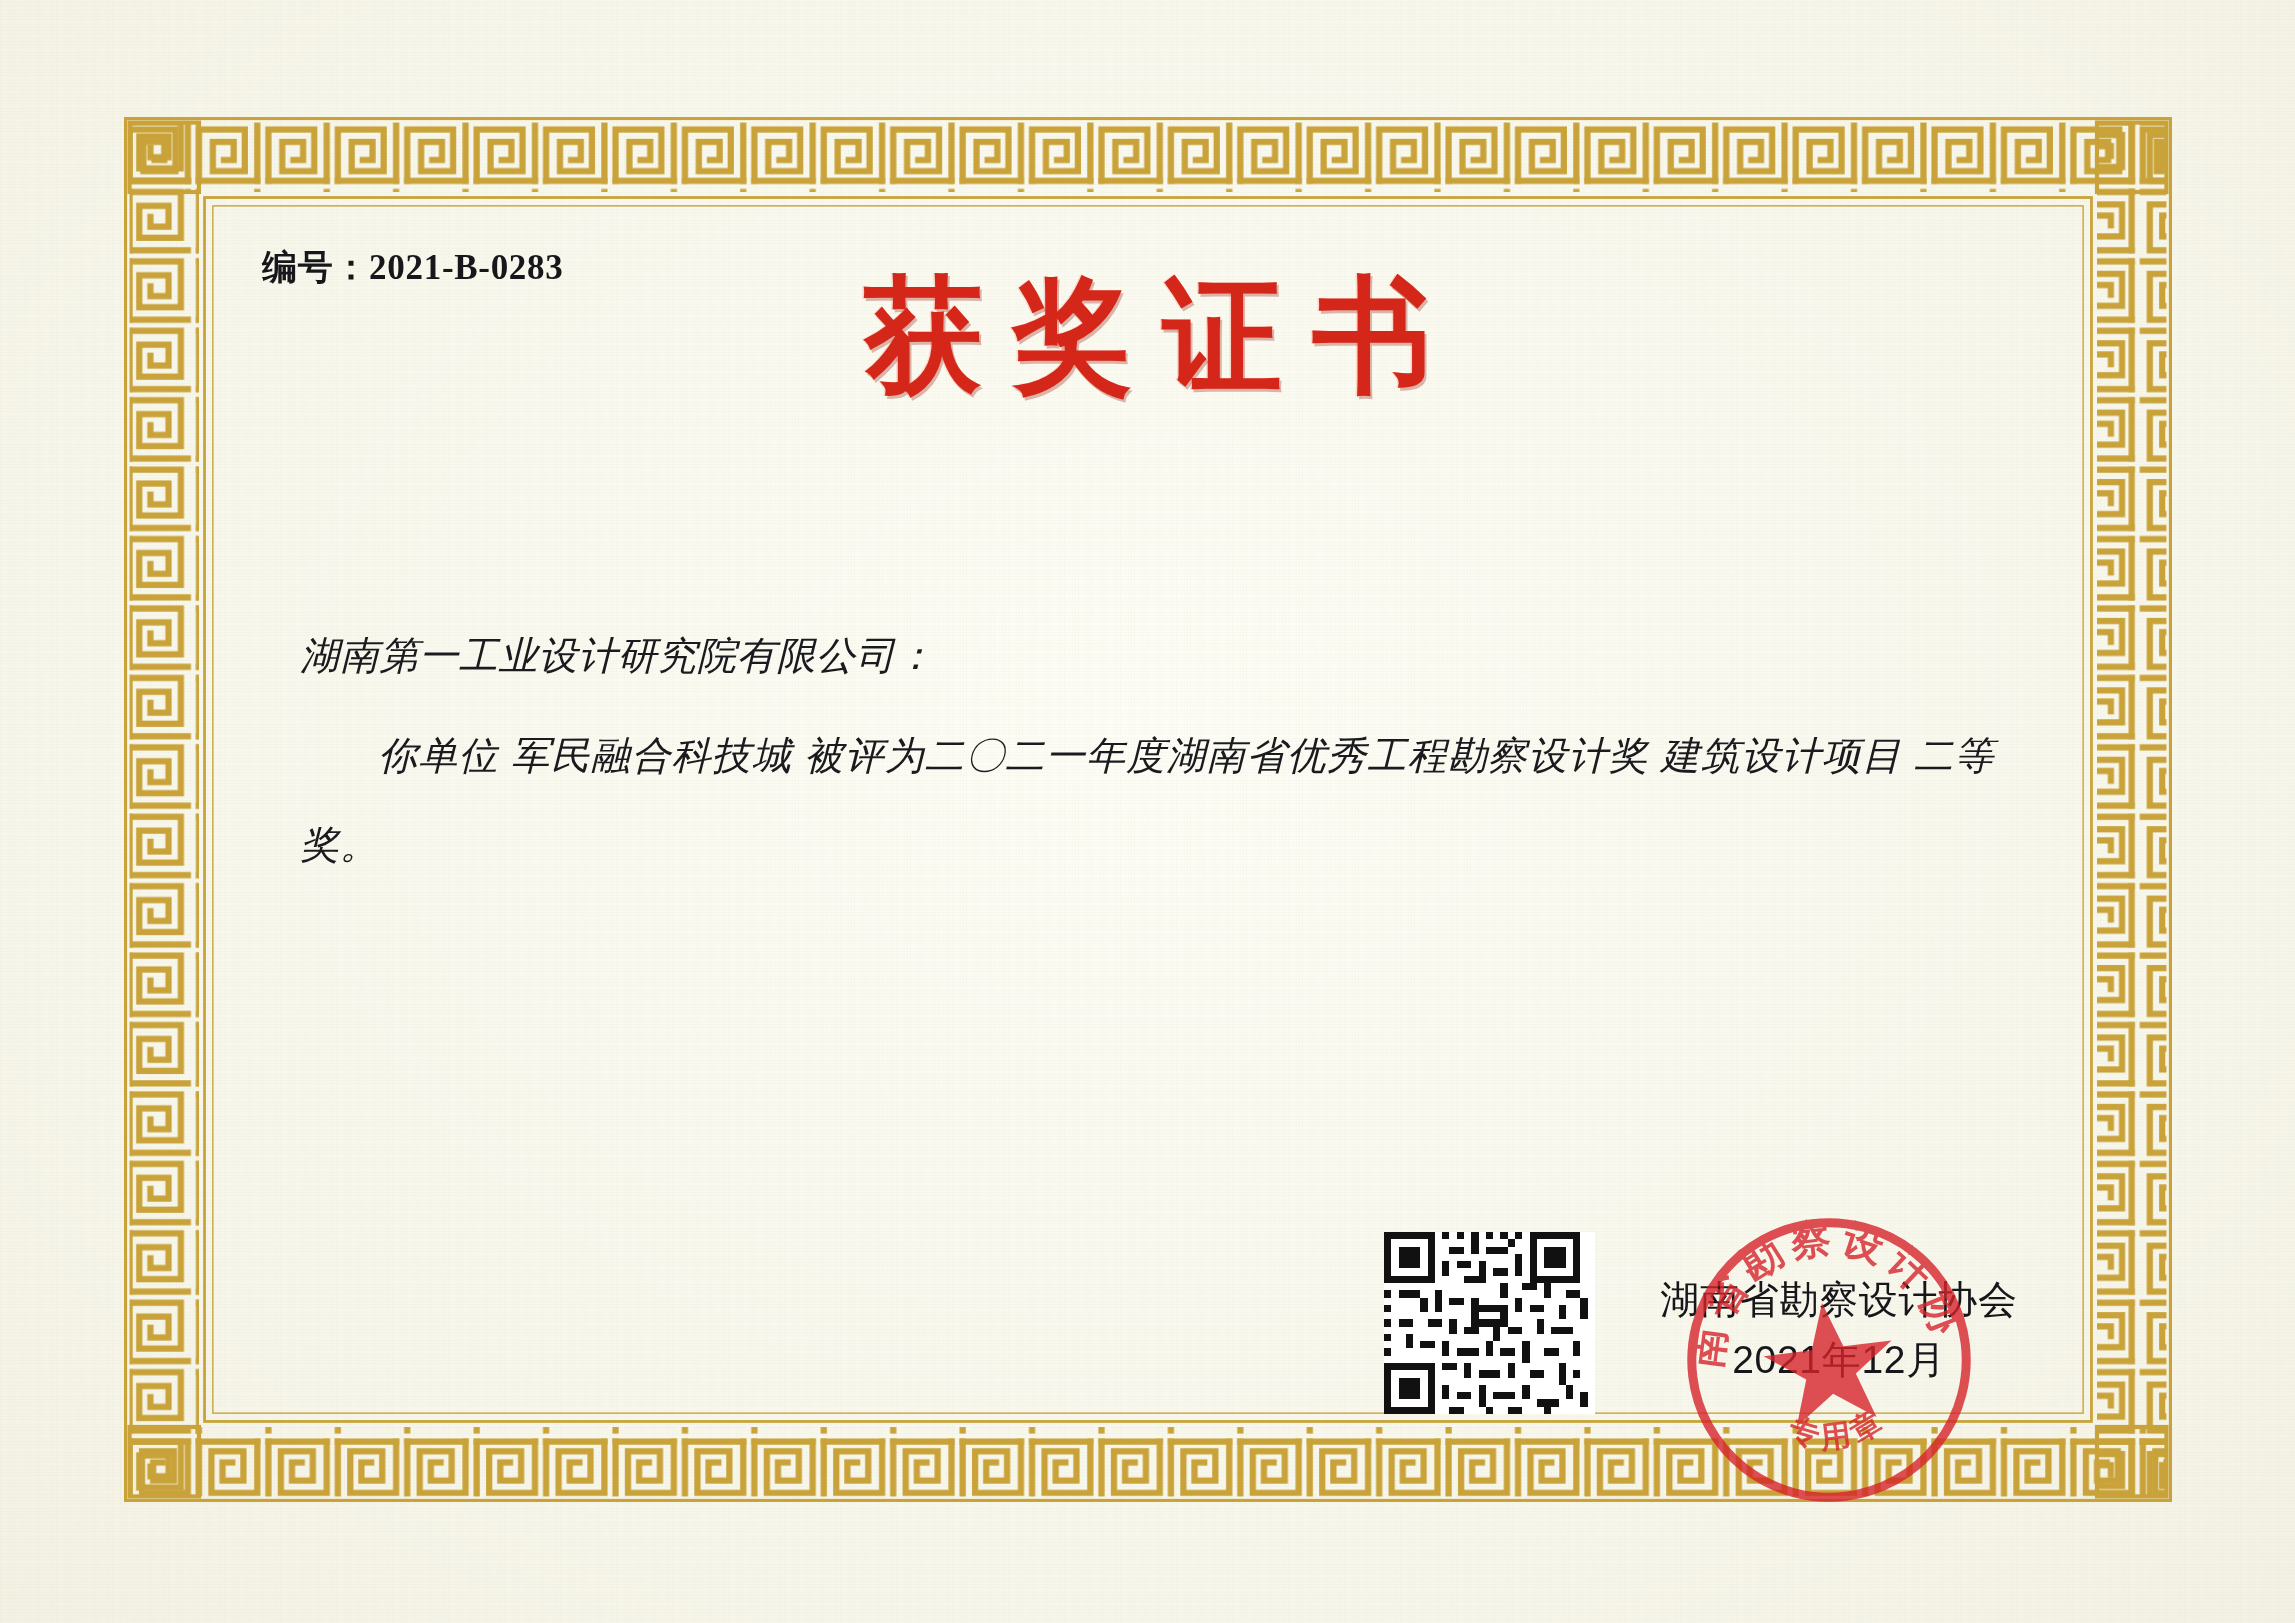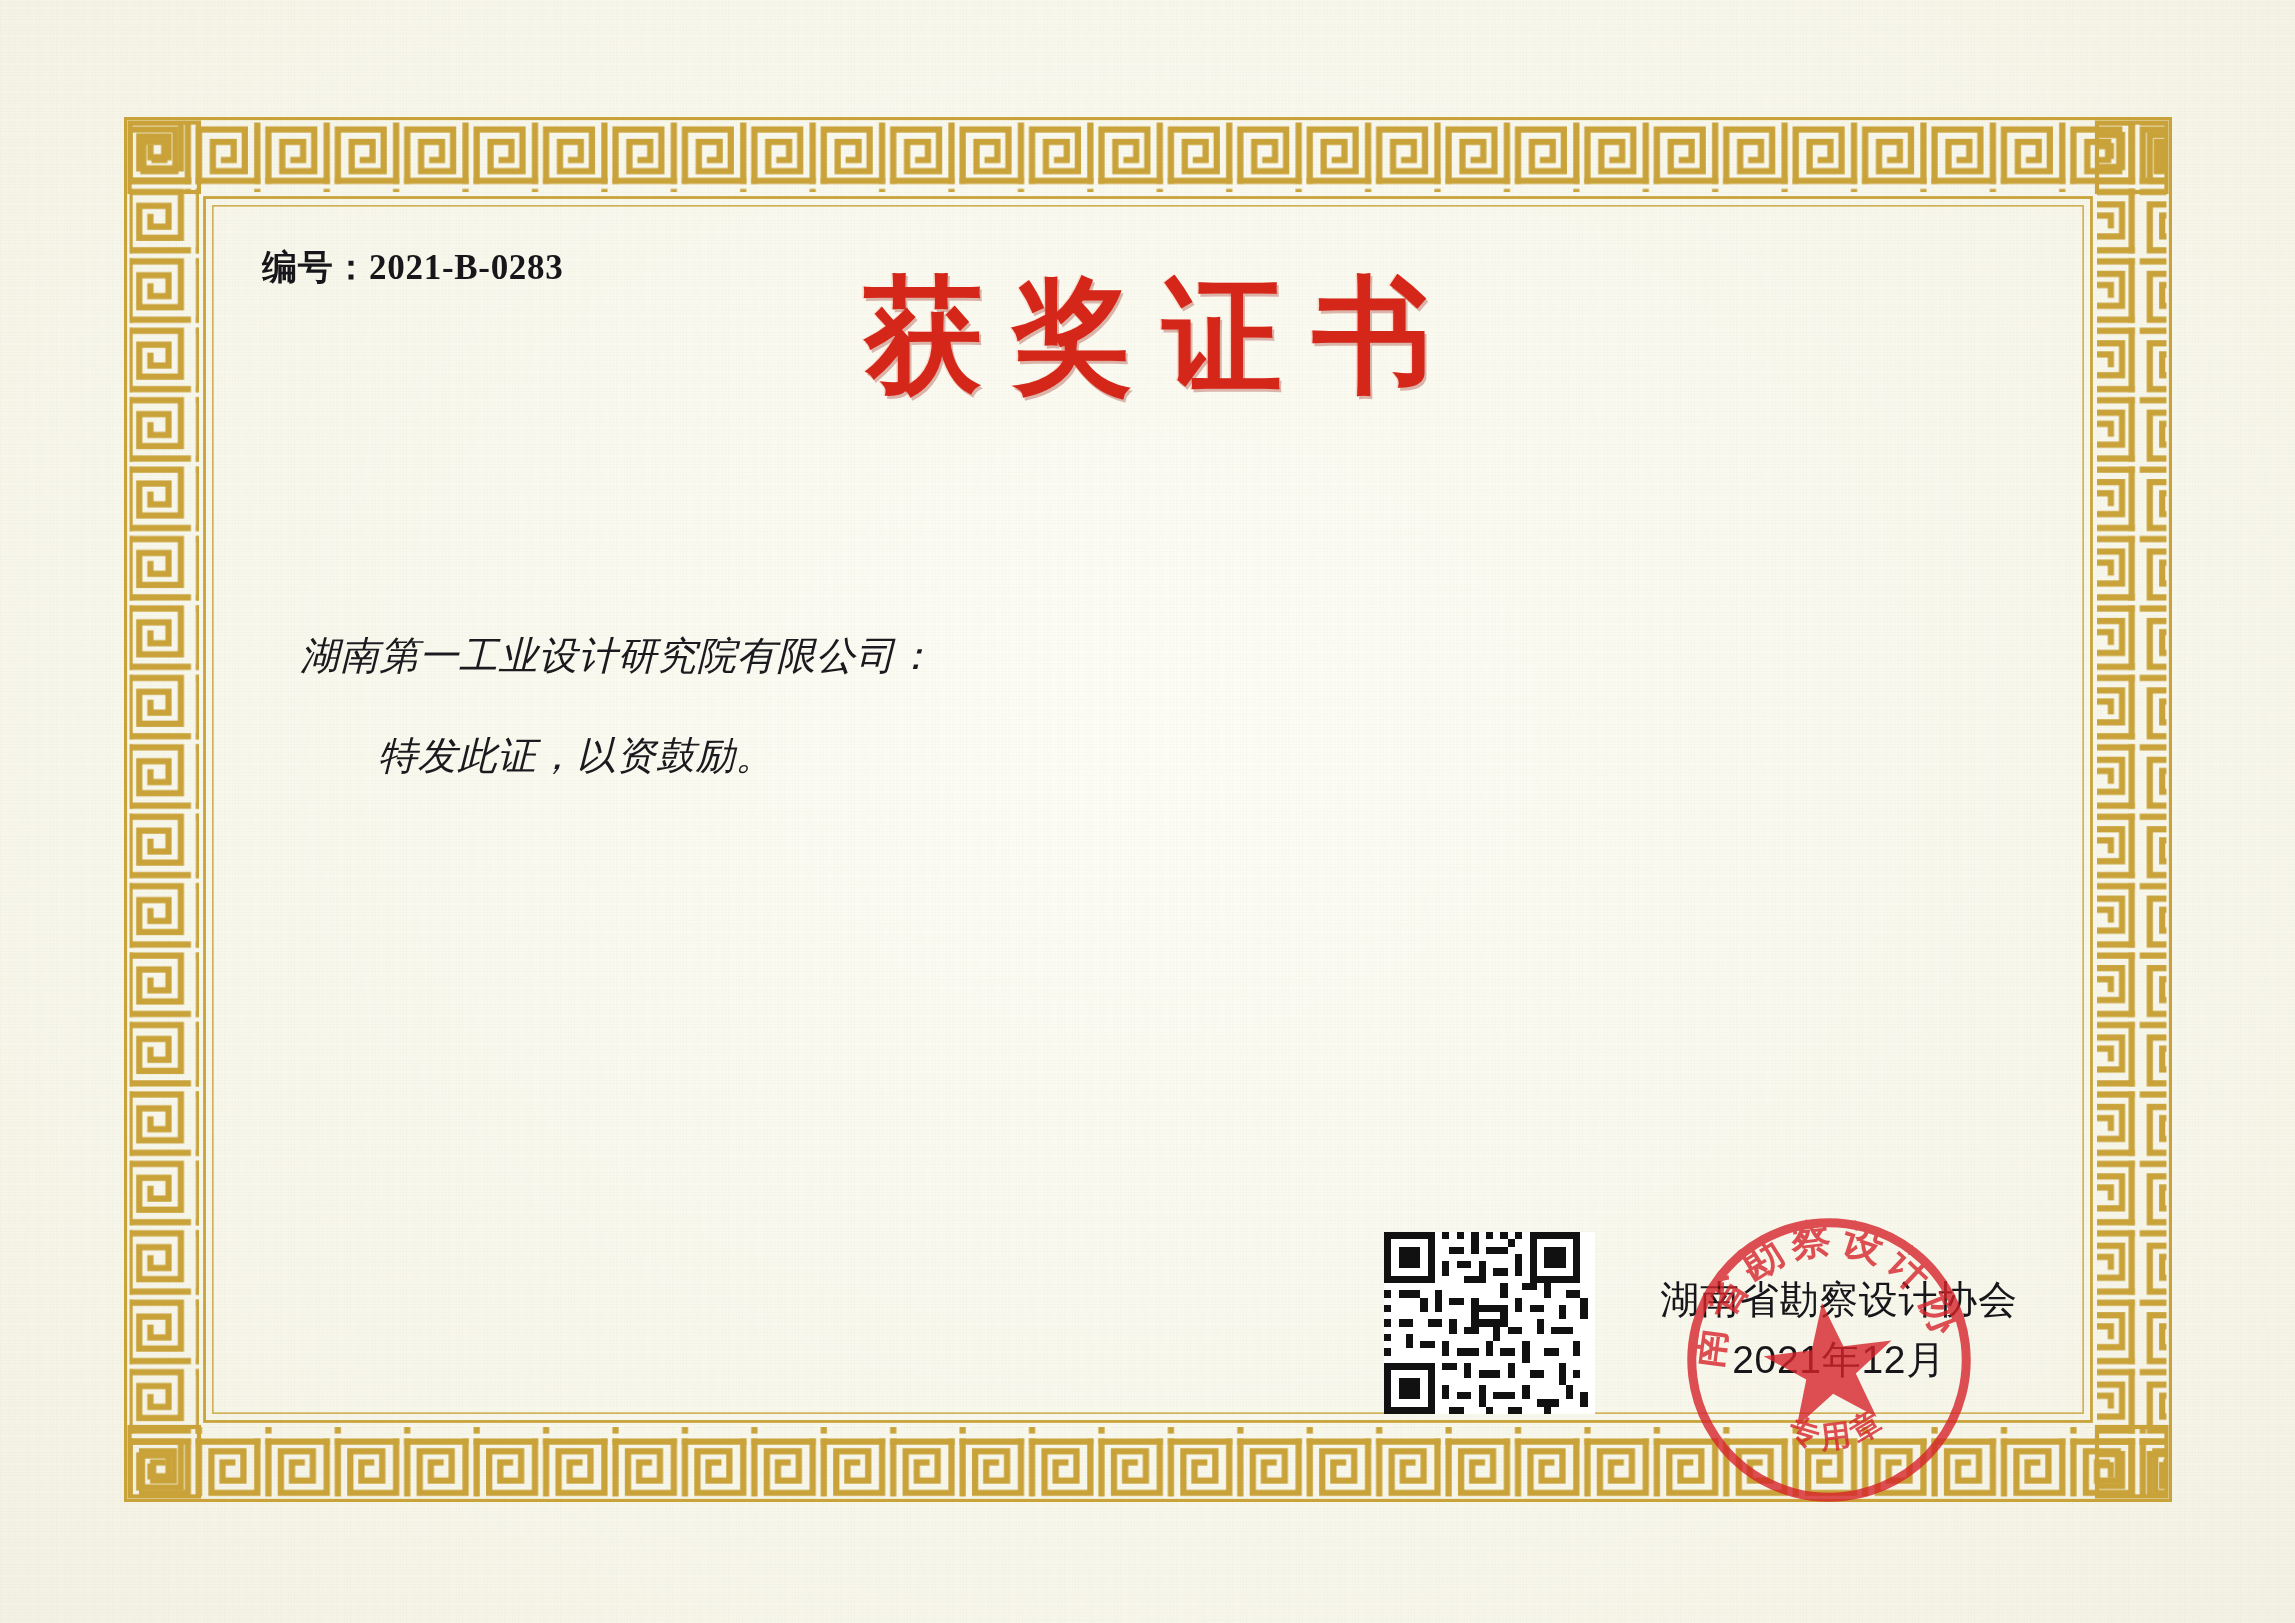--- a/index.html
+++ b/index.html
@@ -189,21 +189,21 @@
   </div>
 
   <div class="serial">
     <span class="serial-label">编号：</span><span>2021-B-0283</span>
   </div>
 
   <div class="title">获奖证书</div>
 
   <div class="body-text">
     <span class="recipient">湖南第一工业设计研究院有限公司：</span>
-    <span class="para">特发此证，以资鼓励。</span>
+    <span class="para">你单位  军民融合科技城  被评为二〇二一年度湖南省优秀工程勘察设计奖  建筑设计项目  二等奖。</span>
   </div>
 
   <div class="qr">
     <svg width="211" height="182" viewBox="0 0 29 25" xmlns="http://www.w3.org/2000/svg" shape-rendering="crispEdges">
       <rect width="29" height="25" fill="#ffffff"></rect>
       <g fill="#111111">
 
         <rect x="0" y="0" width="7" height="1"></rect>
           <rect x="0" y="6" width="7" height="1"></rect>
         <rect x="0" y="0" width="1" height="7"></rect>

